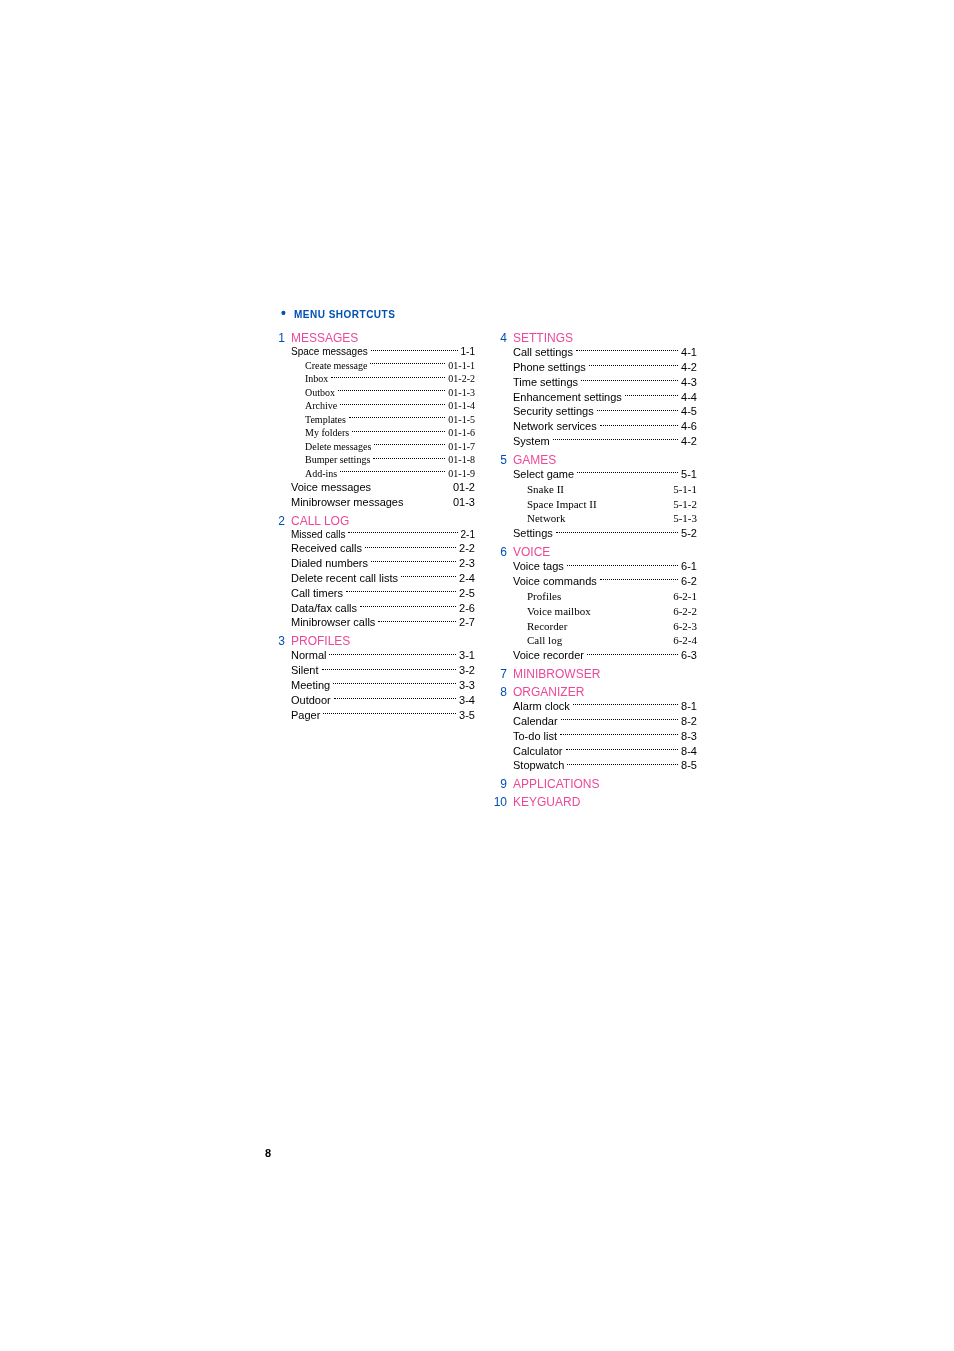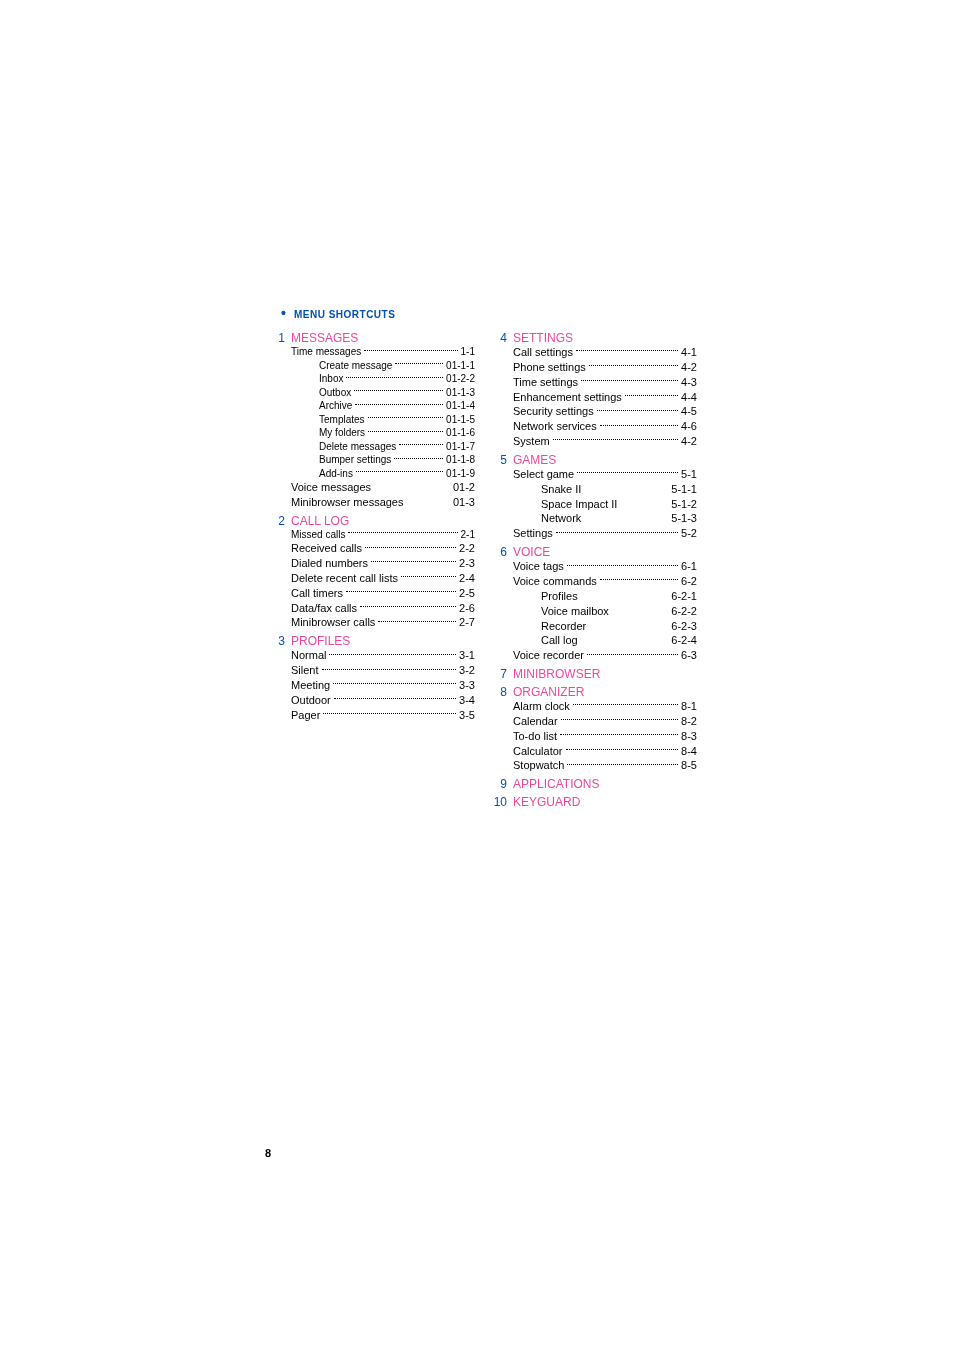--- a/index.html
+++ b/index.html
@@ -63,21 +63,21 @@
   }
   .entries { margin-left: 26px; }
   .entry {
     display: flex;
     align-items: baseline;
     font-size: 11px;
     color: #000;
     line-height: 1.35;
   }
   .entry.sm { font-size: 10px; }
-  .entry.indent { margin-left: 28px; }
+  .entry.indent { margin-left: 14px; font-family: Liberation Serif, serif; }
   .elabel { white-space: nowrap; }
   .dots {
     flex: 1;
     border-bottom: 1px dotted #000;
     margin: 0 3px 3px 3px;
     min-width: 4px;
     height: 1px;
     align-self: center;
   }
   .spacer { flex: 1; }
@@ -102,21 +102,21 @@
   </div>
 
   <div class="columns">
     <div class="col" id="left-col">
         <div class="section first">
           <span class="secnum">1</span>
           <span class="sectitle">MESSAGES</span>
         </div>
         <div class="entries">
           <div class="entry sm">
-            <span class="elabel">Time messages</span>
+            <span class="elabel">Space messages</span>
             <span class="dots"></span>
             <span class="eref">1-1</span>
           </div>
           <div class="entry sm indent">
             <span class="elabel">Create message</span>
             <span class="dots"></span>
             <span class="eref">01-1-1</span>
           </div>
           <div class="entry sm indent">
             <span class="elabel">Inbox</span>

